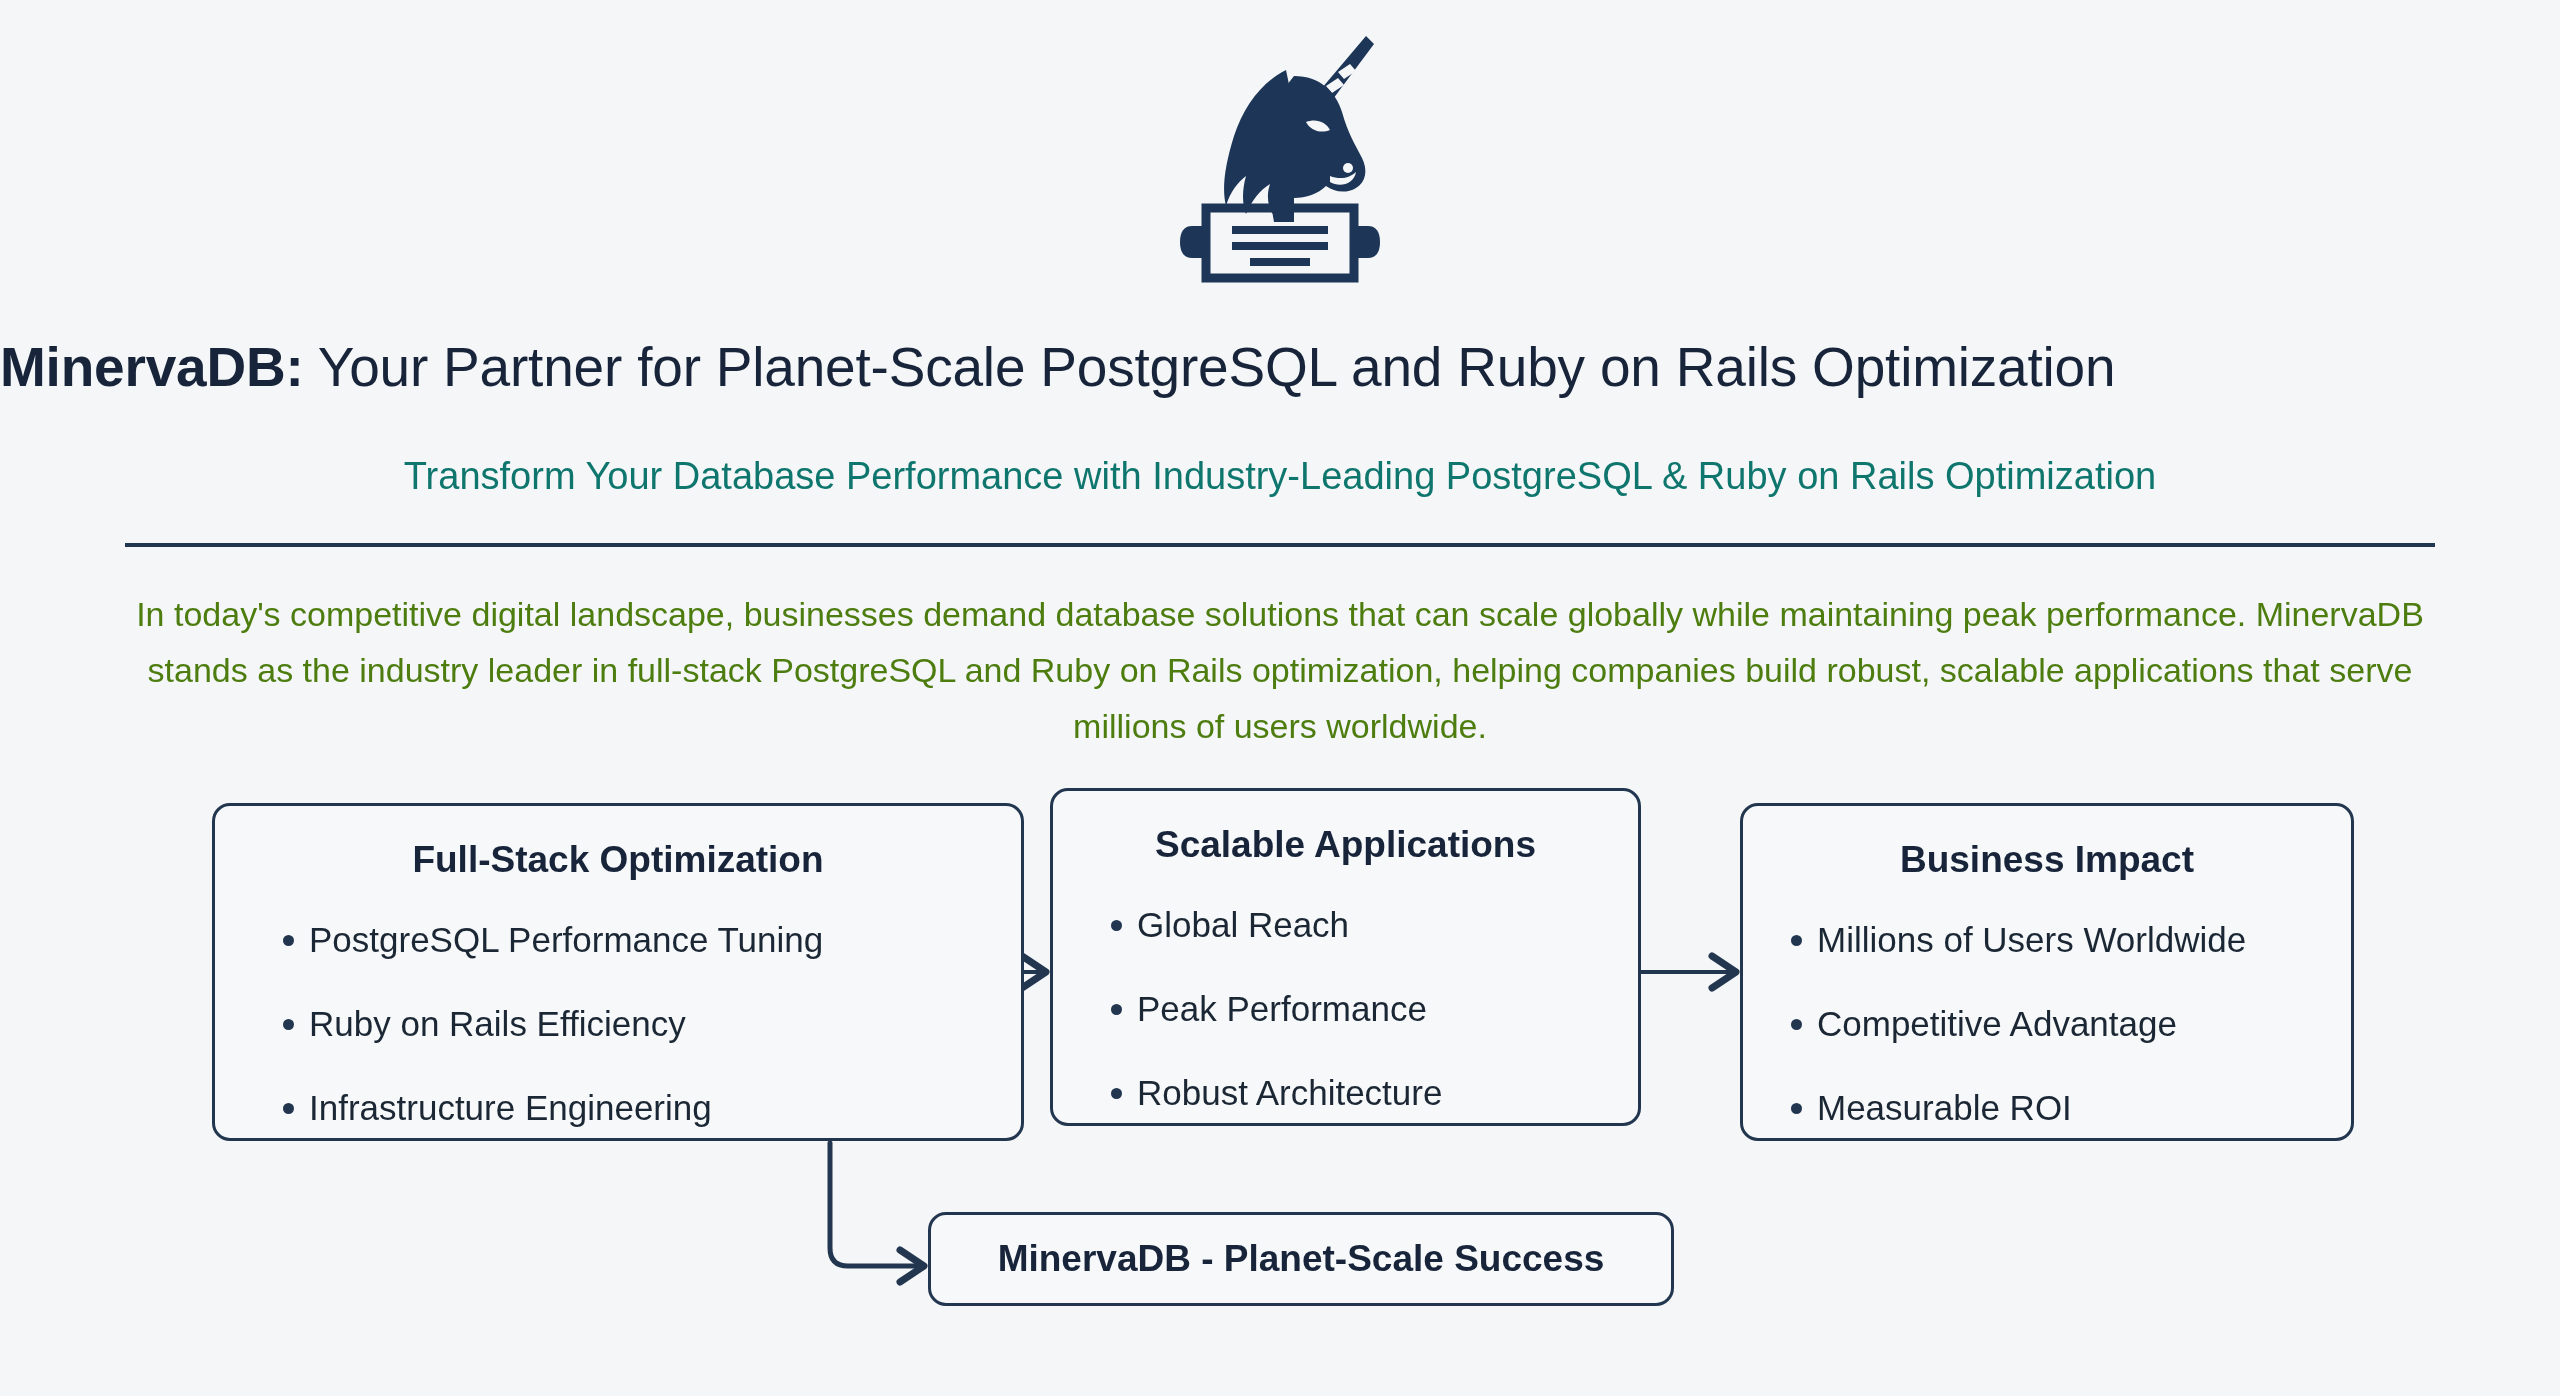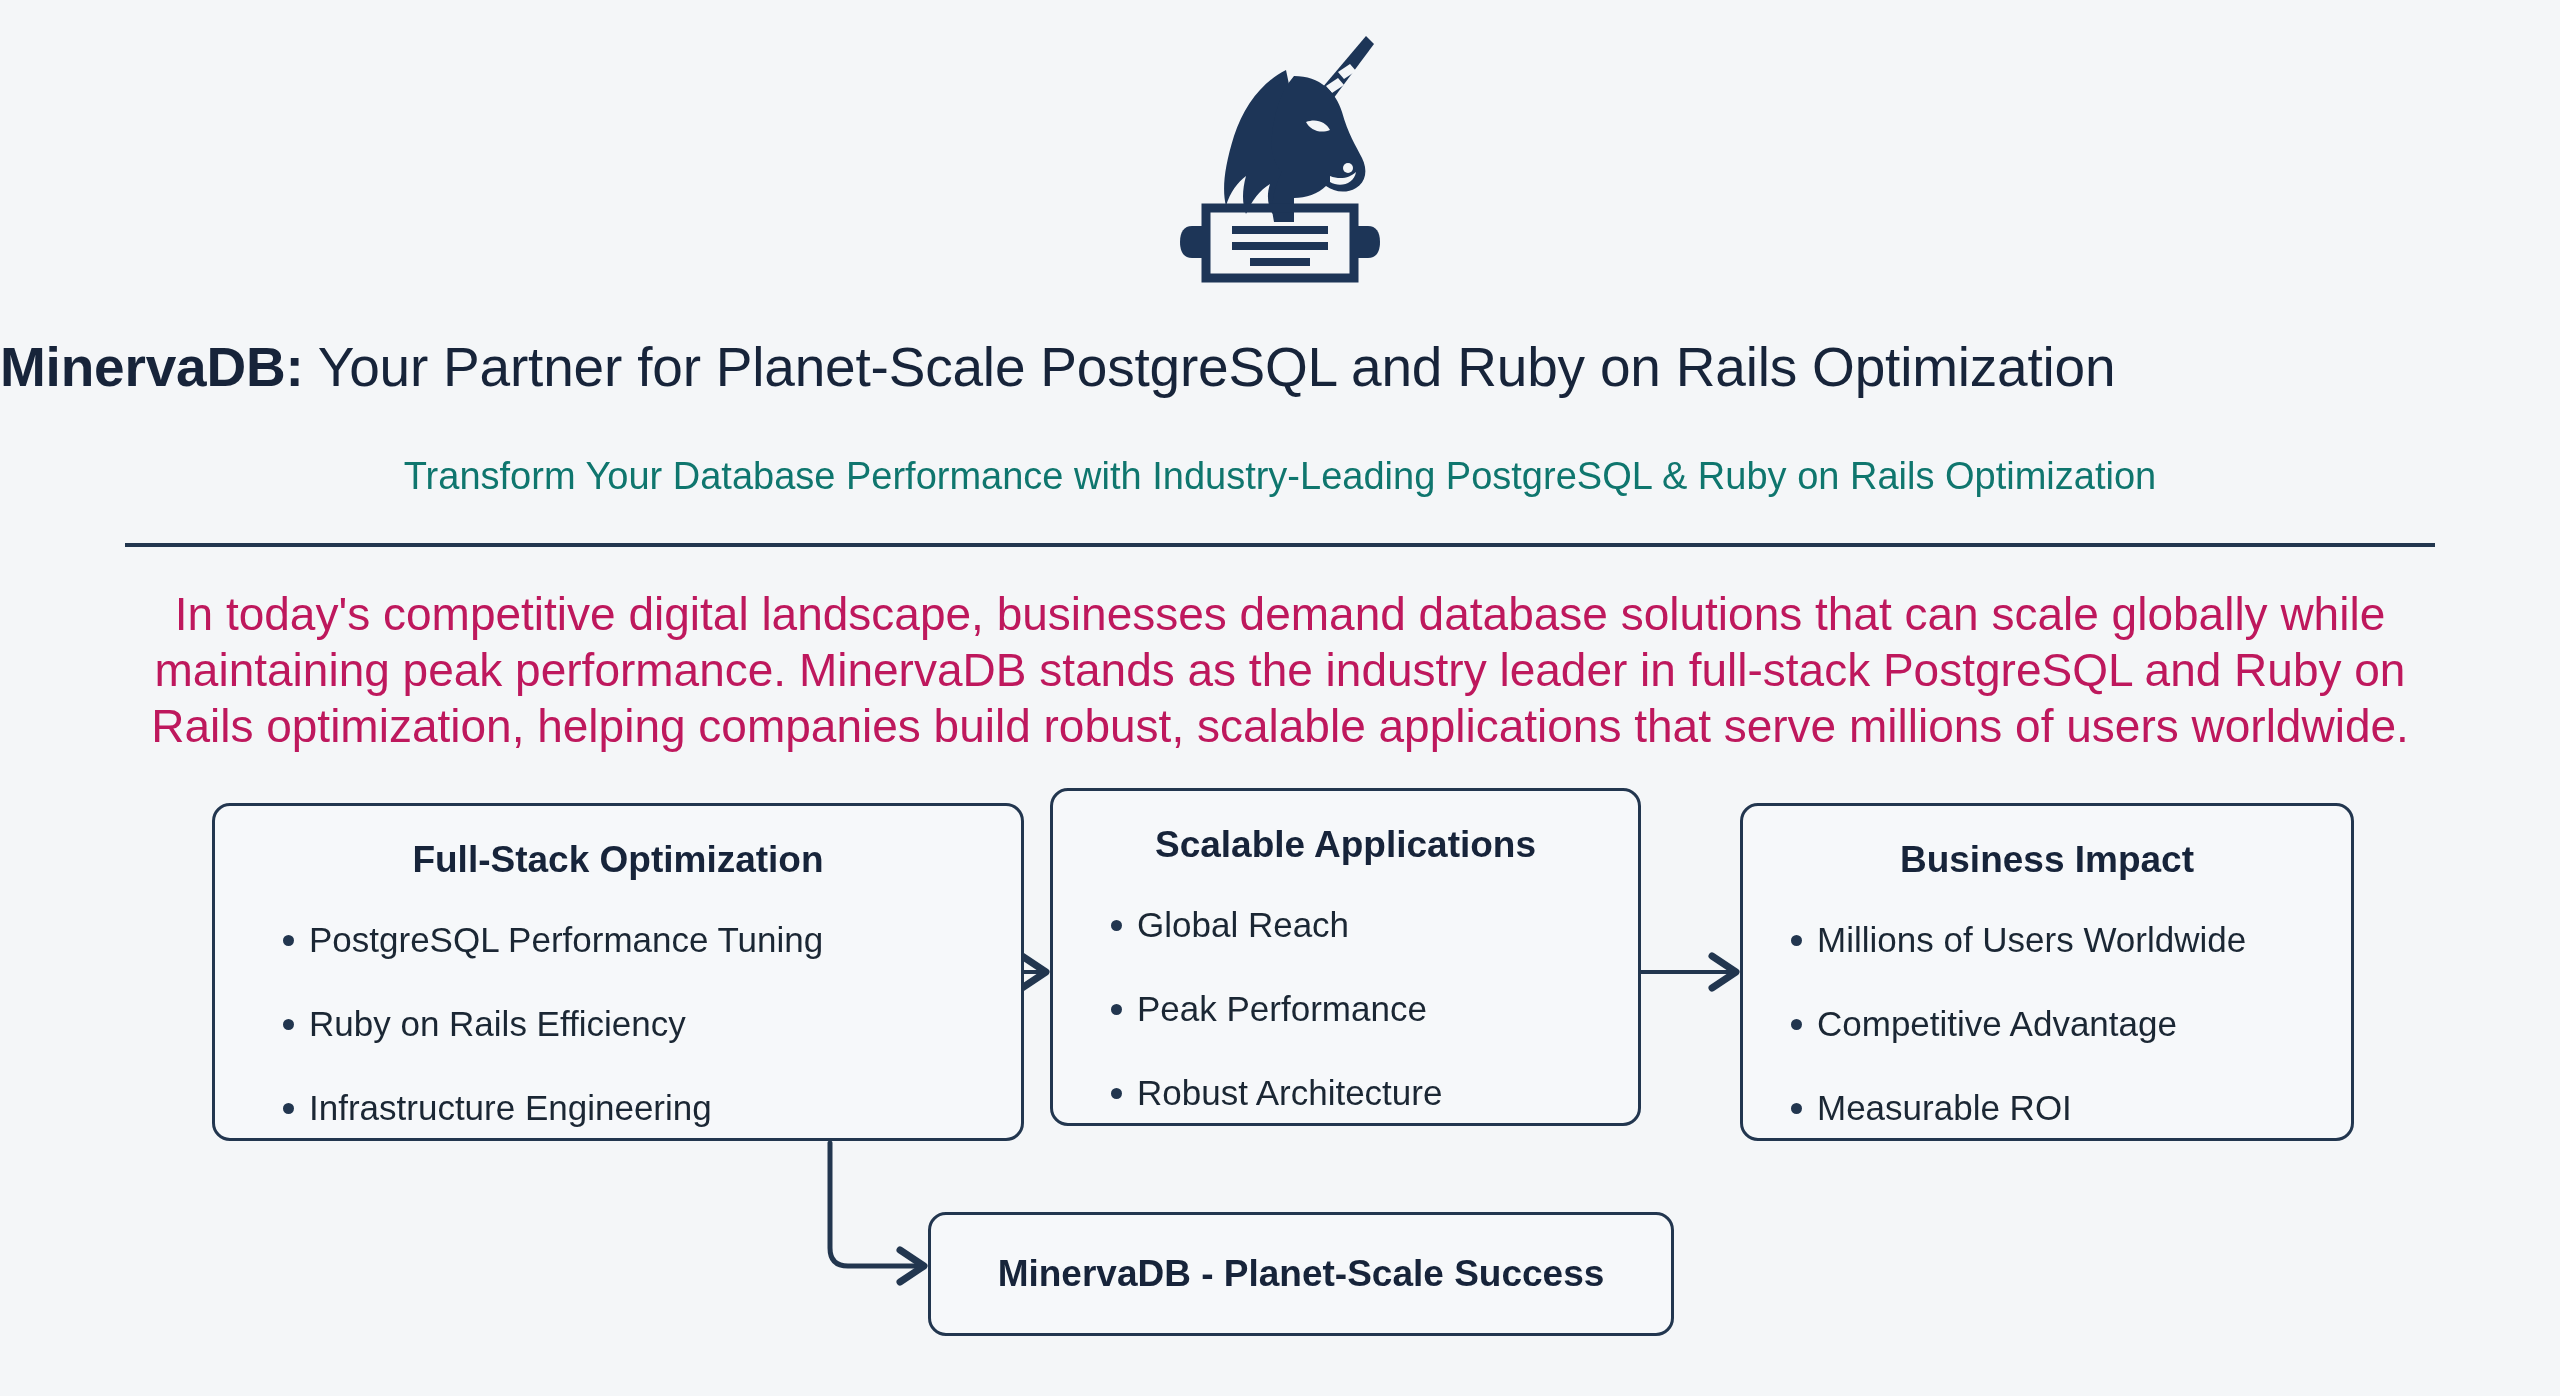--- a/index.html
+++ b/index.html
@@ -72,23 +72,23 @@
     background: #22364f;
   }
 
   
   .intro {
     position: absolute;
     top: 586px;
     left: 128px;
     width: 2304px;
     text-align: center;
-    font-size: 46px;
+    font-size: 34px;
     line-height: 56px;
-    color: #be185d;
+    color: #4d7c0f;
   }
 
   
   .box {
     position: absolute;
     box-sizing: border-box;
     border: 3px solid #22364f;
     border-radius: 18px;
     background: #f6f8fa;
     padding: 0;
@@ -128,21 +128,21 @@
   #box-full-stack { left: 212px;  top: 803px;  width: 812px;  height: 338px; }
   #box-full-stack .box-list { margin-left: 58px; }
 
   #box-scalable   { left: 1050px; top: 788px;  width: 591px;  height: 338px; }
   #box-scalable .box-list { margin-left: 48px; }
 
   #box-business   { left: 1740px; top: 803px;  width: 614px;  height: 338px; }
   #box-business .box-list { margin-left: 38px; }
 
   #box-success {
-    left: 928px; top: 1212px; width: 746px; height: 124px;
+    left: 928px; top: 1212px; width: 746px; height: 94px;
     display: flex; align-items: center; justify-content: center;
   }
   #box-success .success-label {
     font-size: 37px;
     font-weight: 700;
     color: #17243a;
     line-height: 44px;
   }
 
   

